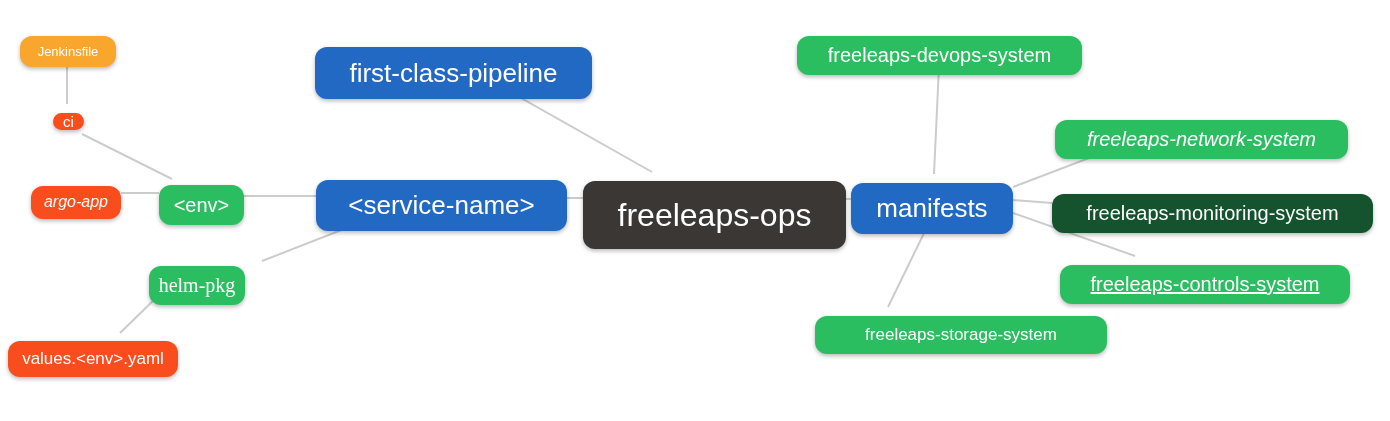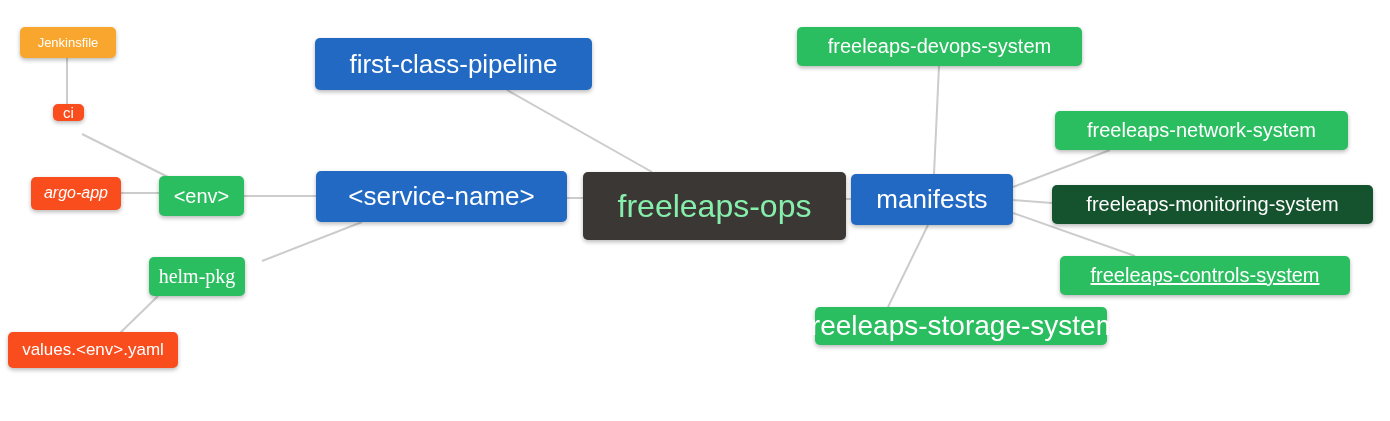--- a/index.html
+++ b/index.html
@@ -22,25 +22,26 @@
     width: 1390px;
     height: 421px;
   }
   .node {
     position: absolute;
     box-sizing: border-box;
     display: flex;
     align-items: center;
     justify-content: center;
     color: #ffffff;
-    border-radius: 5px;
+    border-radius: 12px;
     box-shadow: 0 2px 4px rgba(0,0,0,0.28);
     cursor: pointer;
     white-space: nowrap;
     user-select: none;
+    margin-top: 9px;
   }
   .node span {
     display: block;
     line-height: 1;
     padding-bottom: 1px;
   }
 </style>
 </head>
 <body>
 
@@ -55,51 +56,51 @@
       <line x1="507" y1="90" x2="652" y2="172" stroke="#cccccc" stroke-width="2"></line>
       <line x1="567" y1="198" x2="583" y2="198" stroke="#cccccc" stroke-width="2"></line>
       <line x1="846" y1="199" x2="851" y2="199" stroke="#cccccc" stroke-width="2"></line>
       <line x1="934" y1="174" x2="939" y2="66" stroke="#cccccc" stroke-width="2"></line>
       <line x1="1013" y1="187" x2="1110" y2="150" stroke="#cccccc" stroke-width="2"></line>
       <line x1="1013" y1="200" x2="1052" y2="203" stroke="#cccccc" stroke-width="2"></line>
       <line x1="1013" y1="213" x2="1135" y2="256" stroke="#cccccc" stroke-width="2"></line>
       <line x1="928" y1="225" x2="888" y2="307" stroke="#cccccc" stroke-width="2"></line>
     </svg>
 
-<div class="node" style="left: 583px; top: 172px; width: 263px; height: 68px; font-size: 32px; background: rgb(59, 55, 52); color: #86efac;">
+<div class="node" style="left: 583px; top: 172px; width: 263px; height: 68px; font-size: 32px; background: rgb(59, 55, 52); color: #ffffff;">
       <span>freeleaps-ops</span>
     </div>
     <div class="node" style="left: 315px; top: 38px; width: 277px; height: 52px; font-size: 26px; background: rgb(34, 105, 195); color: rgb(255, 255, 255);">
       <span>first-class-pipeline</span>
     </div>
     <div class="node" style="left: 316px; top: 171px; width: 251px; height: 51px; font-size: 26px; background: rgb(34, 105, 195); color: rgb(255, 255, 255);">
       <span>&lt;service-name&gt;</span>
     </div>
     <div class="node" style="left: 851px; top: 174px; width: 162px; height: 51px; font-size: 26px; background: rgb(34, 105, 195); color: rgb(255, 255, 255);">
       <span>manifests</span>
     </div>
     <div class="node" style="left: 159px; top: 176px; width: 85px; height: 40px; font-size: 20px; background: rgb(43, 190, 96); color: rgb(255, 255, 255);">
       <span>&lt;env&gt;</span>
     </div>
     <div class="node" style="left: 149px; top: 257px; width: 96px; height: 39px; font-size: 20px; background: rgb(43, 190, 96); color: rgb(255, 255, 255); font-family: Liberation Serif, serif;">
       <span>helm-pkg</span>
     </div>
     <div class="node" style="left: 797px; top: 27px; width: 285px; height: 39px; font-size: 20px; background: rgb(43, 190, 96); color: rgb(255, 255, 255);">
       <span>freeleaps-devops-system</span>
     </div>
-    <div class="node" style="left: 1055px; top: 111px; width: 293px; height: 39px; font-size: 20px; background: rgb(43, 190, 96); color: rgb(255, 255, 255);">
+    <div class="node" style="left: 1055px; top: 111px; width: 293px; height: 39px; font-size: 20px; background: rgb(43, 190, 96); color: rgb(255, 255, 255); font-style: italic;">
       <span>freeleaps-network-system</span>
     </div>
     <div class="node" style="left: 1052px; top: 185px; width: 321px; height: 39px; font-size: 20px; background: #14532d; color: rgb(255, 255, 255);">
       <span>freeleaps-monitoring-system</span>
     </div>
     <div class="node" style="left: 1060px; top: 256px; width: 290px; height: 39px; font-size: 20px; background: rgb(43, 190, 96); color: rgb(255, 255, 255); text-decoration: underline;">
       <span>freeleaps-controls-system</span>
     </div>
-    <div class="node" style="left: 815px; top: 307px; width: 292px; height: 38px; font-size: 28px; background: rgb(43, 190, 96); color: rgb(255, 255, 255);">
+    <div class="node" style="left: 815px; top: 307px; width: 292px; height: 38px; font-size: 17px; background: rgb(43, 190, 96); color: rgb(255, 255, 255);">
       <span>freeleaps-storage-system</span>
     </div>
     <div class="node" style="left: 53px; top: 104px; width: 31px; height: 17px; font-size: 15px; background: rgb(249, 77, 29); color: rgb(255, 255, 255);">
       <span>ci</span>
     </div>
     <div class="node" style="left: 31px; top: 177px; width: 90px; height: 33px; font-size: 16px; background: rgb(249, 77, 29); color: rgb(255, 255, 255); font-style: italic;">
       <span>argo-app</span>
     </div>
     <div class="node" style="left: 8px; top: 332px; width: 170px; height: 36px; font-size: 17px; background: rgb(249, 77, 29); color: rgb(255, 255, 255);">
       <span>values.&lt;env&gt;.yaml</span>

